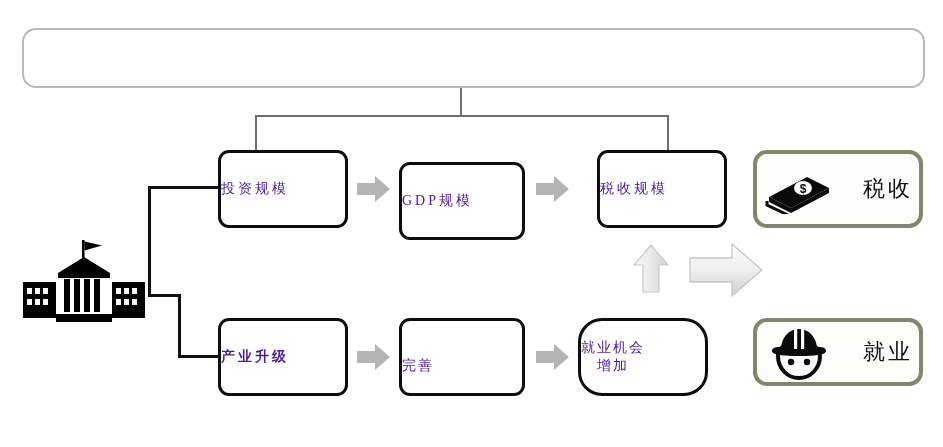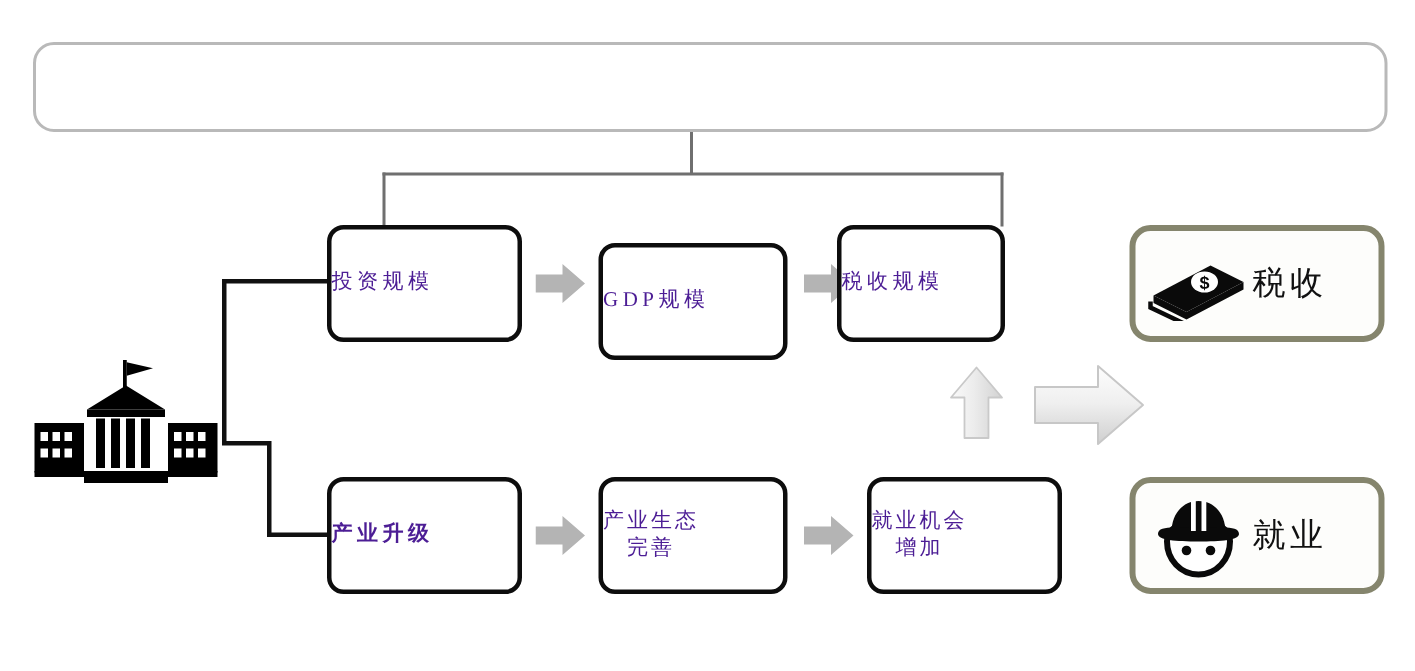--- a/index.html
+++ b/index.html
@@ -83,21 +83,21 @@
     width: 72px;
     height: 58px;
     flex: 0 0 auto;
     display: flex;
     align-items: center;
     justify-content: center;
   }
   .card .card-icon svg { display: block; }
   .card .card-label {
     flex: 1 1 auto;
-    text-align: left;
+    text-align: right;
     font-size: 22px;
     color: #111111;
     letter-spacing: 3px;
     font-family: "Liberation Serif", "DejaVu Serif", serif;
   }
 
   
   .gov {
     position: absolute;
     left: 18px;
@@ -184,48 +184,48 @@
   <div class="pbox" style="left:399px; top:162px; width:126px; height:78px;">
     <span>GDP规模</span>
   </div>
 
   <div class="flatarrow" style="left:536px; top:174px;">
     <svg viewBox="0 0 34 30" xmlns="http://www.w3.org/2000/svg">
       <path d="M0 9 L18 9 L18 2 L33 15 L18 28 L18 21 L0 21 Z" fill="#b4b4b4"></path>
     </svg>
   </div>
 
-  <div class="pbox" style="left:558px; top:150px; width:112px; height:78px;">
+  <div class="pbox" style="left:597px; top:150px; width:130px; height:78px;">
     <span>税收规模</span>
   </div>
 
   <div class="pbox" style="left:218px; top:318px; width:130px; height:78px;font-weight:bold;">
     <span>产业升级</span>
   </div>
 
   <div class="flatarrow" style="left:357px; top:342px;">
     <svg viewBox="0 0 34 30" xmlns="http://www.w3.org/2000/svg">
       <path d="M0 9 L18 9 L18 2 L33 15 L18 28 L18 21 L0 21 Z" fill="#b4b4b4"></path>
     </svg>
   </div>
 
   <div class="pbox two-line" style="left:399px; top:318px; width:126px; height:78px;">
     <span>
-      <span>产业生态</span><br>
+      <br>
       <span>完善</span>
     </span>
   </div>
 
   <div class="flatarrow" style="left:536px; top:342px;">
     <svg viewBox="0 0 34 30" xmlns="http://www.w3.org/2000/svg">
       <path d="M0 9 L18 9 L18 2 L33 15 L18 28 L18 21 L0 21 Z" fill="#b4b4b4"></path>
     </svg>
   </div>
 
-  <div class="pbox two-line" style="left:578px; top:318px; width:130px; height:78px;">
+  <div class="pbox two-line" style="left:578px; top:318px; width:130px; height:78px;border-radius:24px;">
     <span>
       <span>就业机会</span><br>
       <span>增加</span>
     </span>
   </div>
 
   <div class="arrow3d" style="left:632px; top:243px; width:38px; height:52px;">
     <svg viewBox="0 0 38 52" xmlns="http://www.w3.org/2000/svg">
       <defs>
         <linearGradient id="gUp" x1="0" y1="0" x2="1" y2="0">
@@ -257,21 +257,21 @@
         <path d="M4 33 L42 13 L64 24 L26 44 Z" fill="#0a0a0a"></path>
         <path d="M4 33 L4 38 L26 49 L64 29 L64 24 L26 44 Z" fill="#0a0a0a"></path>
         <path d="M2 37 L2 41 L25 52" fill="none" stroke="#0a0a0a" stroke-width="3"></path>
         <ellipse cx="38" cy="24" rx="9" ry="7" fill="#ffffff"></ellipse>
         <text x="38" y="28.5" font-size="12" font-family="'Liberation Sans',sans-serif" font-weight="bold" fill="#0a0a0a" text-anchor="middle">$</text>
       </svg>
     </span>
     <span class="card-label">税收</span>
   </div>
 
-  <div class="card" style="left:753px; top:318px; width:170px; height:78px;">
+  <div class="card" style="left:753px; top:318px; width:170px; height:68px;">
     <span class="card-icon">
       <svg width="62" height="58" viewBox="0 0 62 58" xmlns="http://www.w3.org/2000/svg">
 
         <path d="M31 20 C46 20 52 26 52 33 C52 45 43 55 31 55 C19 55 10 45 10 33 C10 26 16 20 31 20 Z" fill="#ffffff" stroke="#0a0a0a" stroke-width="4"></path>
 
         <path d="M13 27 C13 14 21 6 31 6 C41 6 49 14 49 27 Z" fill="#0a0a0a"></path>
 
         <path d="M4 28 C4 22 16 24 31 24 C46 24 58 22 58 28 C58 32 46 33 31 33 C16 33 4 32 4 28 Z" fill="#0a0a0a"></path>
 
         <rect x="26" y="6" width="3.2" height="20" fill="#ffffff"></rect>

